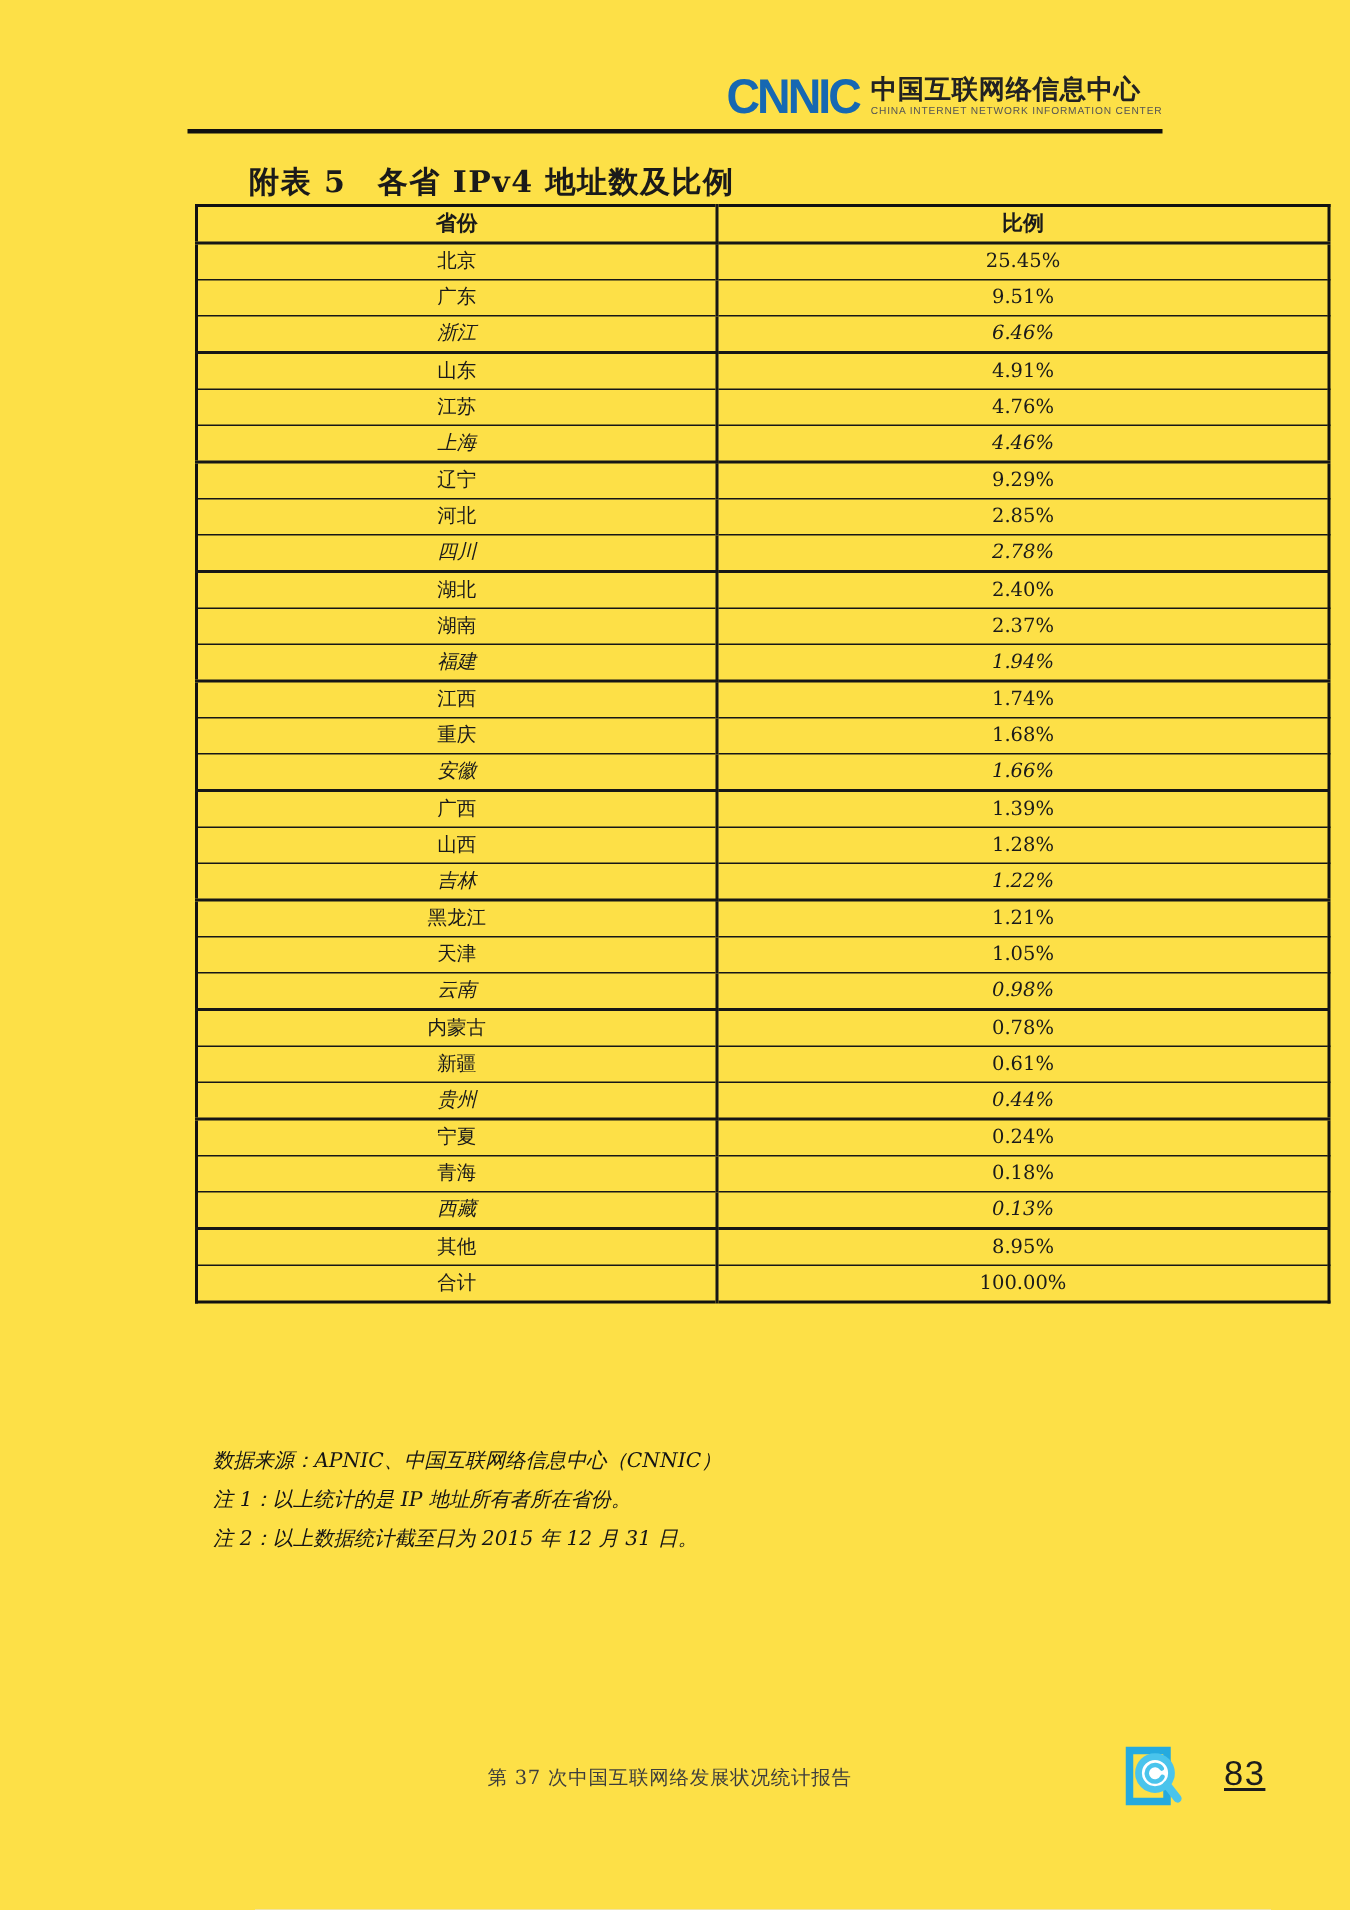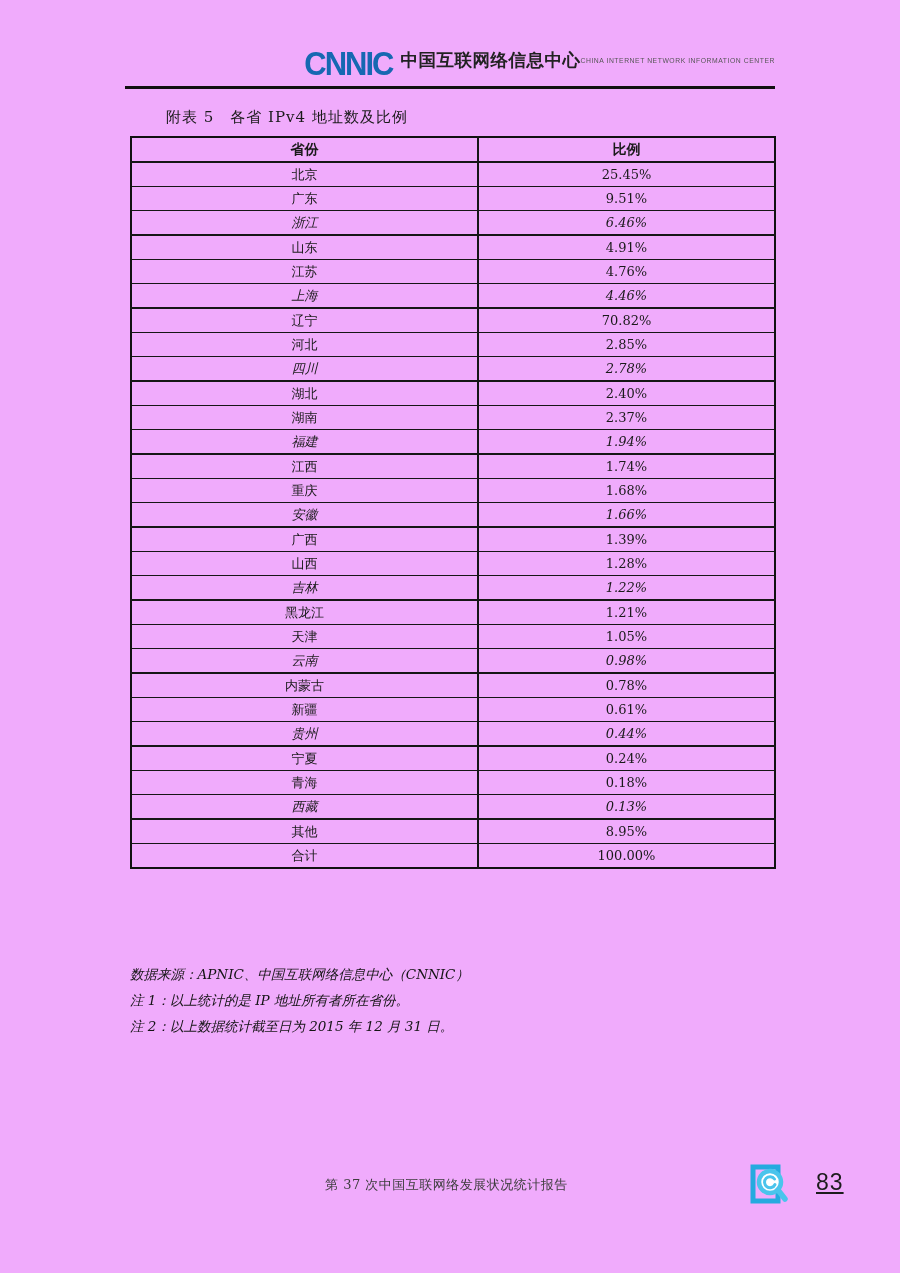--- a/index.html
+++ b/index.html
@@ -1,62 +1,62 @@
 <!DOCTYPE html>
 <html><head>
 <meta charset="utf-8">
 <style>
   html,body{margin:0;padding:0;background:#e8e8e8;}
   .page{
     position:relative;
     width:900px;height:1273px;
     margin:0 auto;
-    background:#f0abfc;
+    background:#fde047;
     font-family:"DejaVu Serif","Liberation Serif",serif;
     color:#1a1a1a;
     overflow:hidden;
   }
 
   
   .header-block{
     position:absolute;top:50px;right:125px;
     display:flex;align-items:flex-start;gap:8px;
   }
   .cnnic-logo{
     font-family:"Liberation Sans","DejaVu Sans",sans-serif;
     font-weight:900;font-style:normal;
     font-size:31px;line-height:30px;
     letter-spacing:-2px;
     color:#1668b2;
     transform:scaleY(1.05);
   }
-  .org-block{display:flex;flex-direction:row;align-items:center;}
+  .org-block{display:flex;flex-direction:column;align-items:flex-start;}
   .org-cn{
     font-family:"DejaVu Sans","Liberation Sans",sans-serif;
     font-weight:700;font-size:17.5px;line-height:20px;color:#222;
     letter-spacing:0.5px;white-space:nowrap;
   }
   .org-en{
     font-family:"Liberation Sans","DejaVu Sans",sans-serif;
     font-size:6.8px;line-height:9px;color:#555;
     letter-spacing:0.55px;white-space:nowrap;
   }
   .header-rule{
     position:absolute;left:125px;top:86px;
     width:650px;height:3px;background:#101010;
   }
 
   
   .table-title{
     position:absolute;left:130px;top:108px;
-    font-size:15px;font-weight:400;letter-spacing:1px;padding-left:36px;
+    font-size:20px;font-weight:700;letter-spacing:1px;padding-left:36px;
   }
   table.ipv4{
     position:absolute;left:130px;top:136px;
-    width:646px;
+    width:757px;
     border-collapse:collapse;
     table-layout:fixed;
   }
   table.ipv4{border:2px solid #111;}
   table.ipv4 th,
   table.ipv4 td{
     border:1px solid #161616;
     height:23px;
     padding:0;
     text-align:center;
@@ -72,21 +72,21 @@
   table.ipv4 td:first-child{width:345px;border-right-width:2px;}
   table.ipv4 tr:nth-child(3n) td{border-bottom-width:2px;font-style:italic;} 
 
   
   .notes{
     position:absolute;left:130px;top:961px;
     font-style:italic;
     font-size:13.5px;line-height:26px;
     color:#141414;
   }
-  .notes div{white-space:nowrap;}
+  .notes div{white-space:nowrap;margin-left:12px;}
 
   
   .footer-title{
     position:absolute;left:325px;top:1176px;
     font-size:13px;color:#3d3d3d;letter-spacing:0.5px;
   }
   .footer-icon{position:absolute;left:750px;top:1160px;width:38px;height:48px;}
   .page-number{
     position:absolute;left:816px;top:1169px;
     font-family:"Liberation Sans","DejaVu Sans",sans-serif;
@@ -136,21 +136,21 @@
         <tr>
           <td>江苏</td>
           <td>4.76%</td>
         </tr>
         <tr>
           <td>上海</td>
           <td>4.46%</td>
         </tr>
         <tr>
           <td>辽宁</td>
-          <td>70.82%</td>
+          <td>9.29%</td>
         </tr>
         <tr>
           <td>河北</td>
           <td>2.85%</td>
         </tr>
         <tr>
           <td>四川</td>
           <td>2.78%</td>
         </tr>
         <tr>

